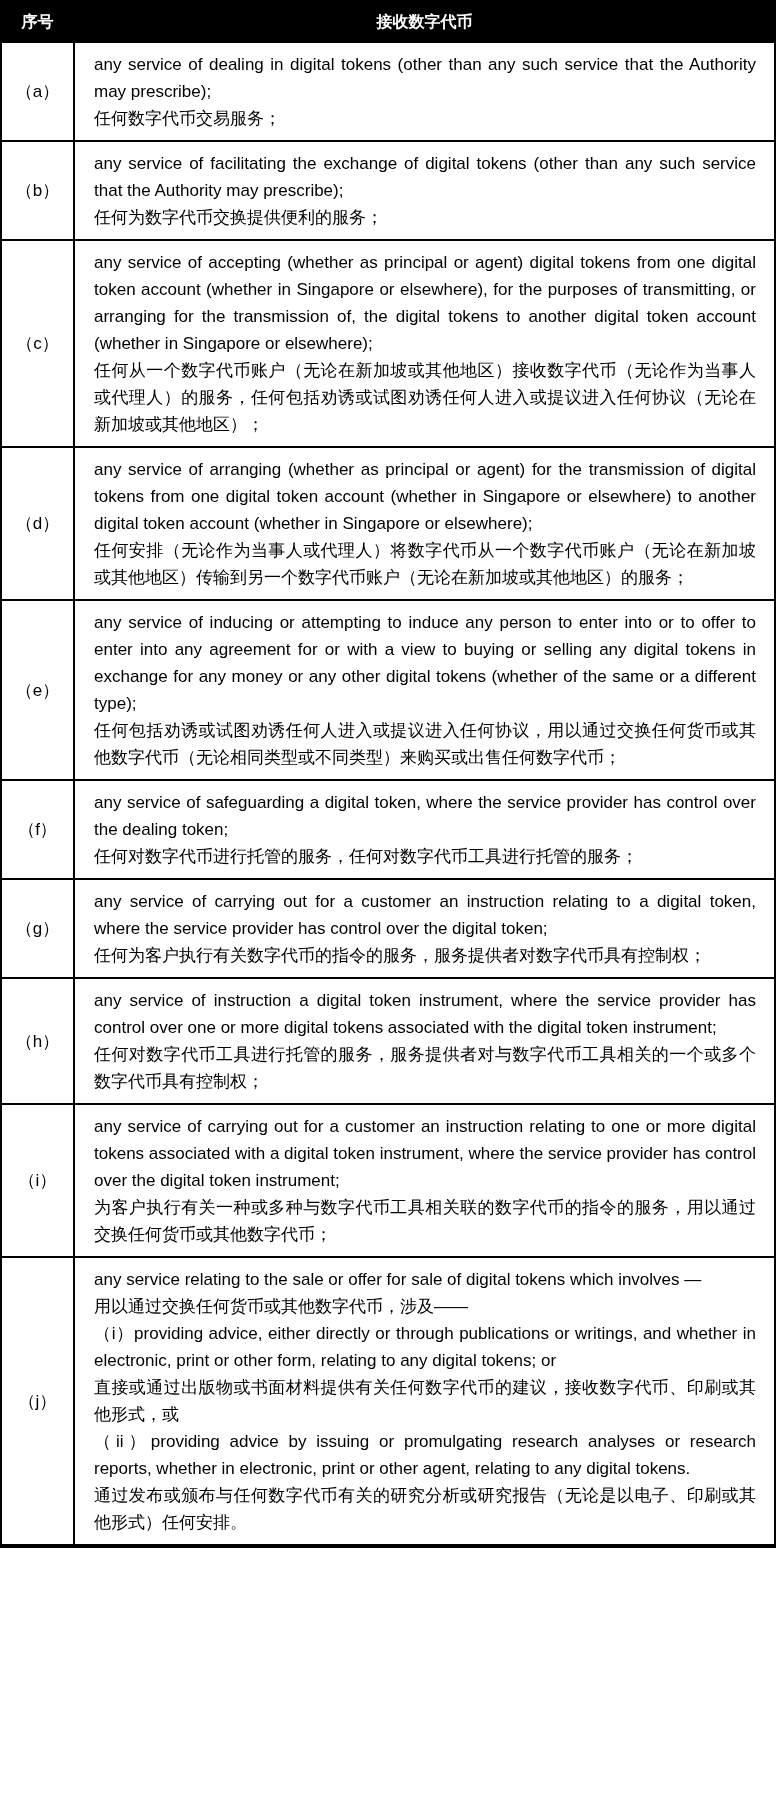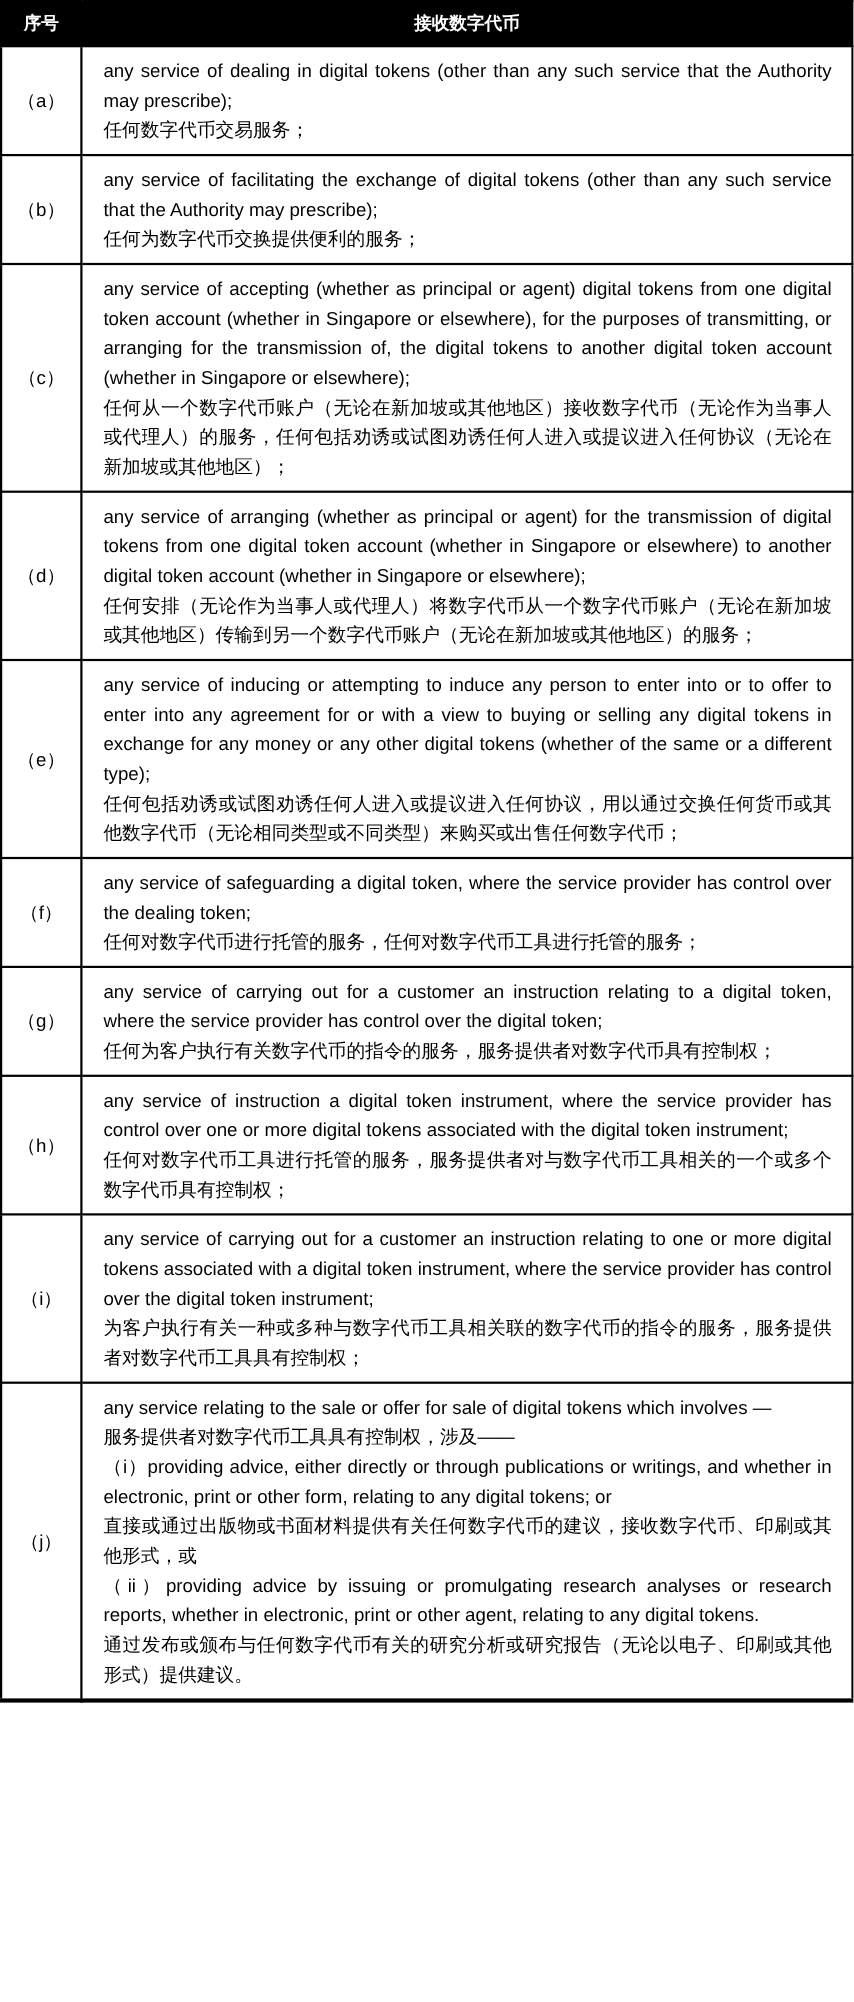--- a/index.html
+++ b/index.html
@@ -119,28 +119,28 @@
       <td class="label-cell">（h）</td>
       <td class="content-cell">
         <p>any service of instruction a digital token instrument, where the service provider has control over one or more digital tokens associated with the digital token instrument;</p>
         <p>任何对数字代币工具进行托管的服务，服务提供者对与数字代币工具相关的一个或多个数字代币具有控制权；</p>
       </td>
     </tr>
     <tr>
       <td class="label-cell">（i）</td>
       <td class="content-cell">
         <p>any service of carrying out for a customer an instruction relating to one or more digital tokens associated with a digital token instrument, where the service provider has control over the digital token instrument;</p>
-        <p>为客户执行有关一种或多种与数字代币工具相关联的数字代币的指令的服务，服务提供者对数字代币工具具有控制权；</p>
+        <p>为客户执行有关一种或多种与数字代币工具相关联的数字代币的指令的服务，用以通过交换任何货币或其他数字代币；</p>
       </td>
     </tr>
     <tr>
       <td class="label-cell">（j）</td>
       <td class="content-cell">
         <p>any service relating to the sale or offer for sale of digital tokens which involves —</p>
-        <p>服务提供者对数字代币工具具有控制权，涉及——</p>
+        <p>用以通过交换任何货币或其他数字代币，涉及——</p>
         <p>（i）providing advice, either directly or through publications or writings, and whether in electronic, print or other form, relating to any digital tokens; or</p>
         <p>直接或通过出版物或书面材料提供有关任何数字代币的建议，接收数字代币、印刷或其他形式，或</p>
         <p>（ii）providing advice by issuing or promulgating research analyses or research reports, whether in electronic, print or other agent, relating to any digital tokens.</p>
-        <p>通过发布或颁布与任何数字代币有关的研究分析或研究报告（无论以电子、印刷或其他形式）提供建议。</p>
+        <p>通过发布或颁布与任何数字代币有关的研究分析或研究报告（无论是以电子、印刷或其他形式）任何安排。</p>
       </td>
     </tr>
   </tbody>
 </table>
 
 </body></html>

